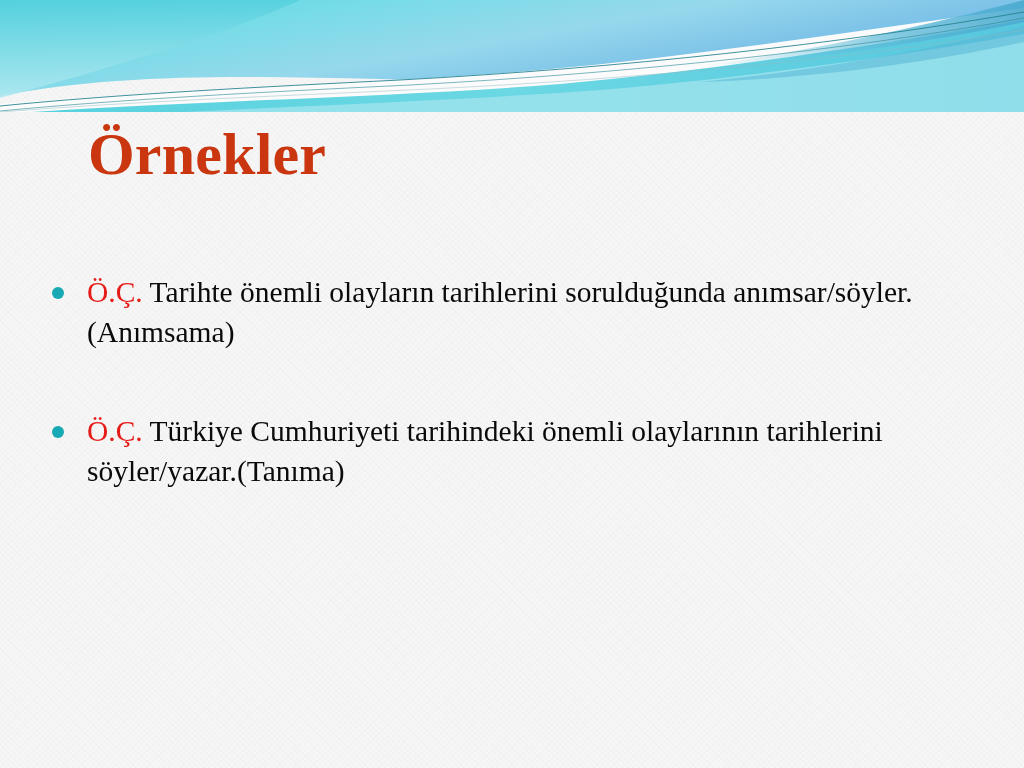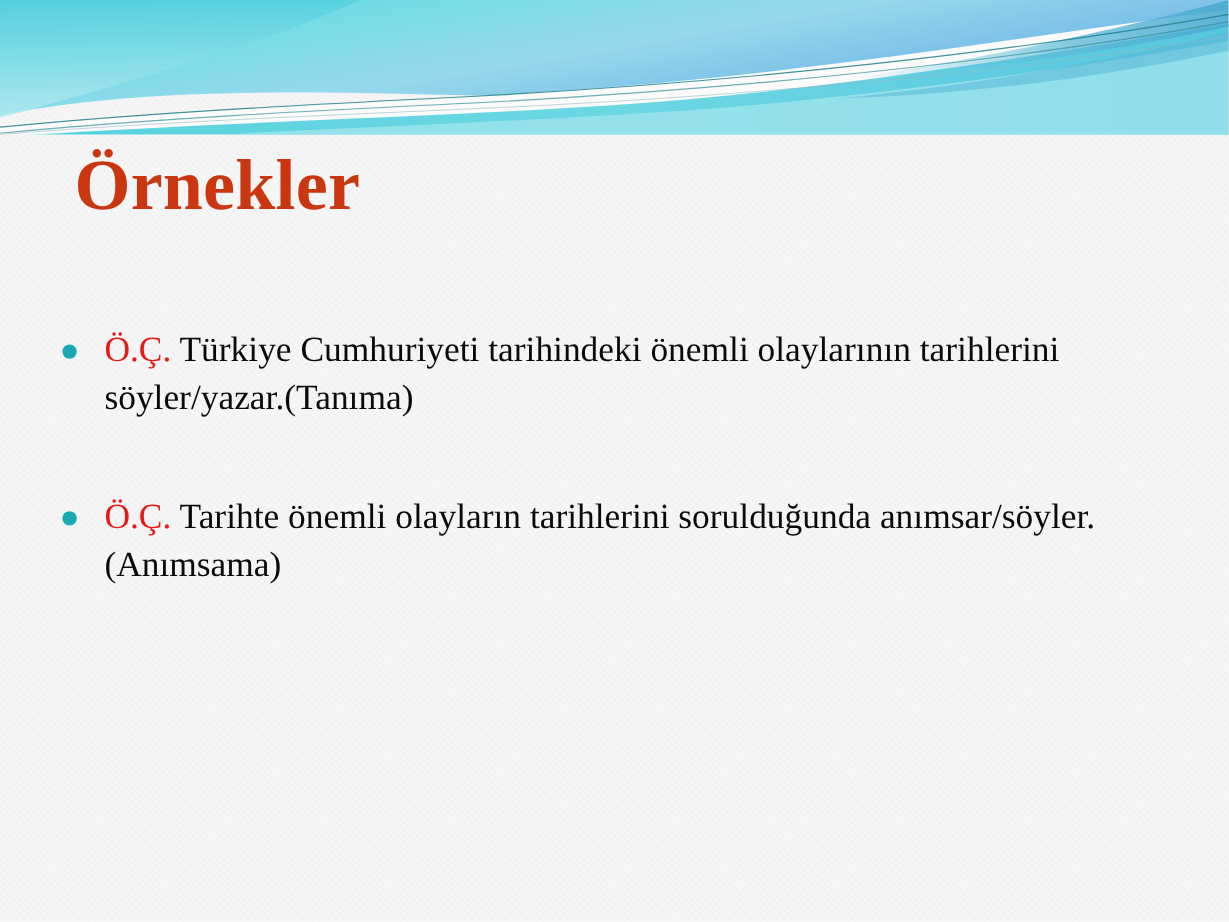--- a/index.html
+++ b/index.html
@@ -35,21 +35,21 @@
   .header-art {
     position: absolute;
     top: 0;
     left: 0;
     width: 1024px;
     height: 112px;
   }
 
   .title-block {
     position: absolute;
-    left: 62px;
+    left: 88px;
     top: 122px;
     width: 870px;
   }
   .slide-title {
     margin: 0;
     font-family: "Liberation Serif", "DejaVu Serif", serif;
     font-weight: bold;
     font-size: 60px;
     line-height: 1.08;
     color: #c9360f;
@@ -145,25 +145,25 @@
 
   <div class="title-block">
     <h1 class="slide-title">Örnekler</h1>
   </div>
 
   <div class="body-block">
 
     <div class="bullet-item">
       <span class="bullet-marker"></span>
       <div class="bullet-text">
-        <span class="code-prefix">Ö.Ç.</span><span> Türkiye Cumhuriyeti tarihindeki önemli olaylarının tarihlerini söyler/yazar.(Tanıma)</span>
+        <span class="code-prefix">Ö.Ç.</span><span> Tarihte önemli olayların tarihlerini sorulduğunda anımsar/söyler. (Anımsama)</span>
       </div>
     </div>
 
     <div class="bullet-item">
       <span class="bullet-marker"></span>
       <div class="bullet-text">
-        <span class="code-prefix">Ö.Ç.</span><span> Tarihte önemli olayların tarihlerini sorulduğunda anımsar/söyler. (Anımsama)</span>
+        <span class="code-prefix">Ö.Ç.</span><span> Türkiye Cumhuriyeti tarihindeki önemli olaylarının tarihlerini söyler/yazar.(Tanıma)</span>
       </div>
     </div>
 
   </div>
 </div>
 
 </body></html>

